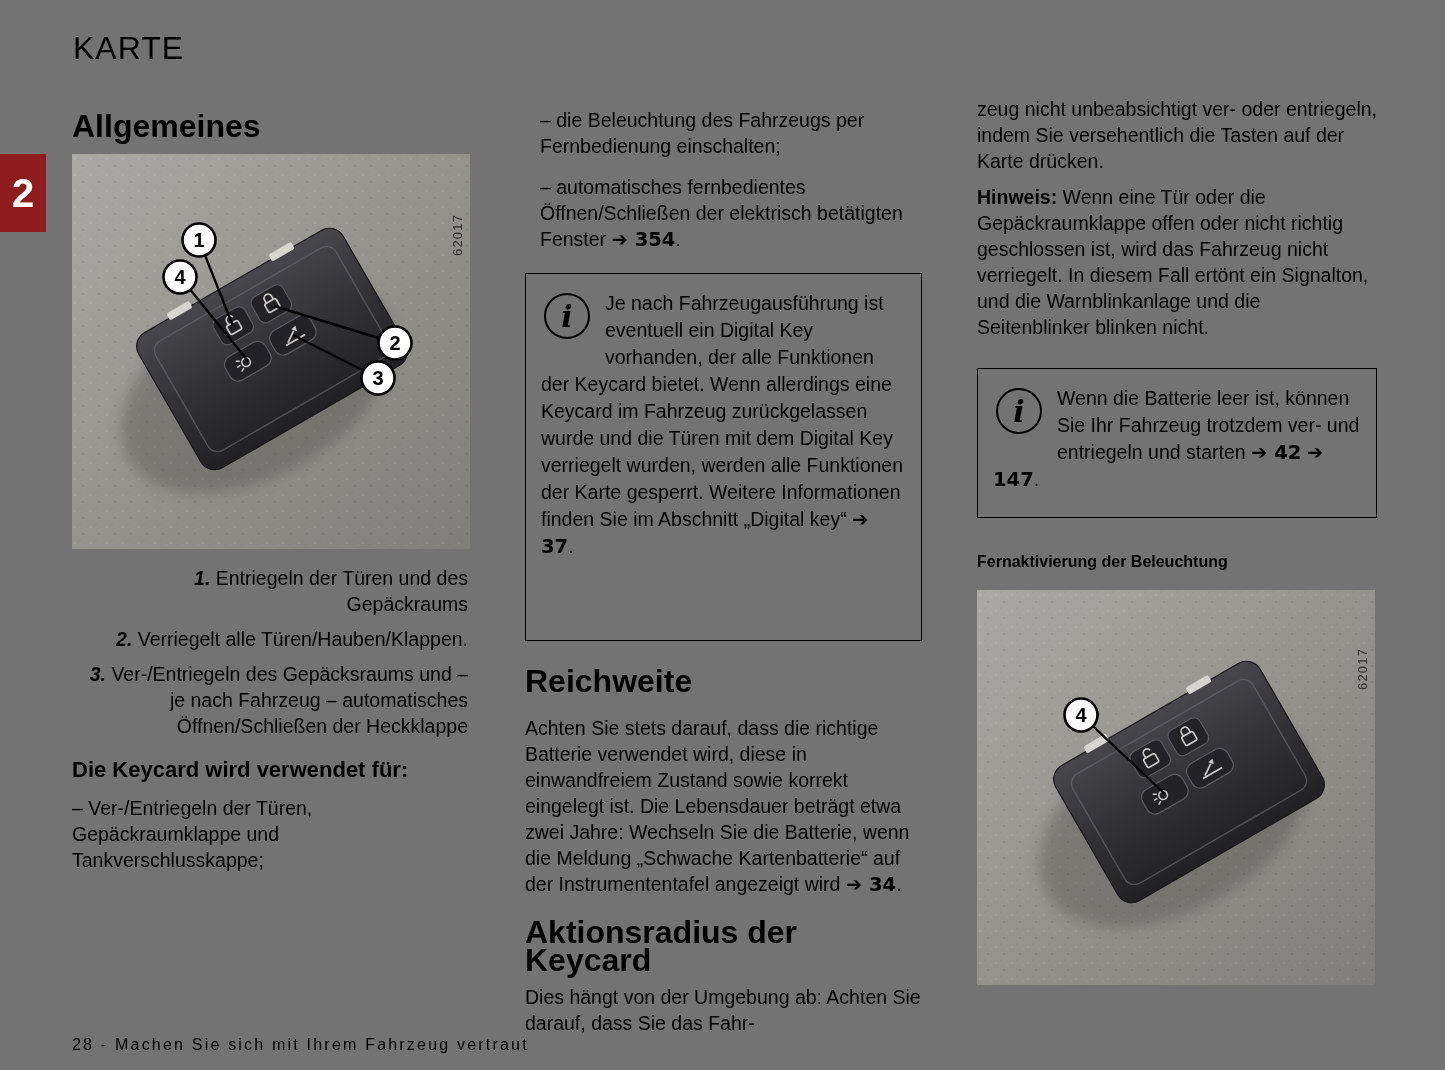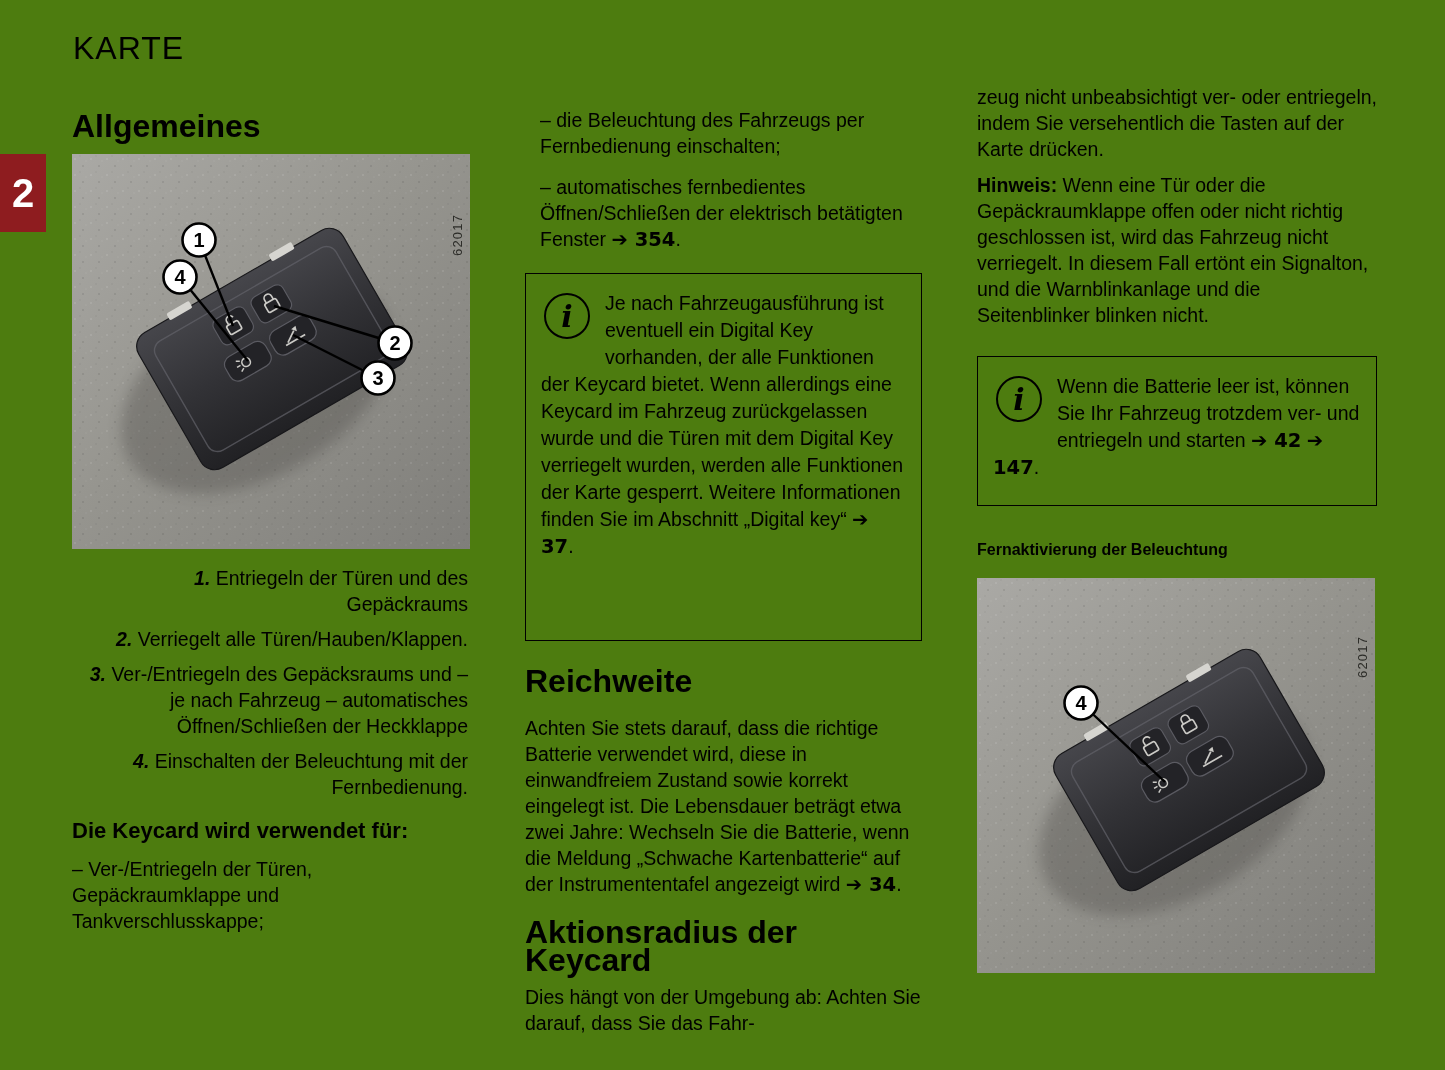--- a/index.html
+++ b/index.html
@@ -1,30 +1,30 @@
 <!DOCTYPE html>
 <html><head>
 <meta charset="utf-8">
 <style>
   * { box-sizing: border-box; }
   body { margin:0; background:#e8e8e8; }
   .page {
-    position:relative; width:1445px; height:1070px; background:#4d7c0f;
+    position:relative; width:1445px; height:1070px; background:#737373;
     font-family:"Liberation Sans","DejaVu Sans",sans-serif; color:#000; overflow:hidden;
   }
   .page-title { position:absolute; left:73px; top:30px; margin:0; font-size:32px; font-weight:normal; letter-spacing:1px; }
   .chapter-tab {
     position:absolute; left:0; top:154px; width:46px; height:78px; background:#8e1c1f;
     color:#fff; display:flex; align-items:center; justify-content:center;
     font-size:40px; font-weight:bold;
   }
   .col { position:absolute; font-size:19.5px; line-height:26px; }
   .col-left  { left:72px;  top:112px; width:396px; }
   .col-mid   { left:525px; top:92px;  width:397px; }
-  .col-right { left:977px; top:84px;  width:400px; }
+  .col-right { left:977px; top:96px;  width:400px; }
   h2.section { font-size:32px; line-height:28px; font-weight:bold; margin:0 0 14px; }
   h2.mt1 { margin-top:26px; margin-bottom:20px; }
   h2.mt2 { margin-top:20px; margin-bottom:10px; }
   h2.nowrap { white-space:nowrap; font-size:16px; margin-top:30px; margin-bottom:14px; }
   h3.sub { font-size:22px; font-weight:bold; margin:18px 0 12px; }
   p { margin:0 0 10px; }
   p.tight { margin:15px; }
   .legend p { margin:0 0 9px;text-align:right; }
   .num { font-weight:bold; font-style:italic; }
   .ref { font-weight:bold; font-family:"DejaVu Sans","Liberation Sans",sans-serif; }
@@ -137,21 +137,20 @@
         <circle cx="306" cy="224" r="16.5" fill="#fff" stroke="#000" stroke-width="2.6"></circle>
         <text class="callout-num" x="306" y="231">3</text>
       </g>
       <text class="figcode" transform="translate(390,102) rotate(-90)">62017</text>
     </svg>
 
     <div class="legend">
       <p><span class="num">1.</span> <span>Entriegeln der Türen und des Gepäckraums</span></p>
       <p><span class="num">2.</span> <span>Verriegelt alle Türen/Hauben/Klappen.</span></p>
       <p><span class="num">3.</span> <span>Ver-/Entriegeln des Gepäcksraums und – je nach Fahrzeug – automatisches Öffnen/Schließen der Heckklappe</span></p>
-      <p><span class="num">4.</span> <span>Einschalten der Beleuchtung mit der Fernbedienung.</span></p>
     </div>
 
     <h3 class="sub">Die Keycard wird verwendet für:</h3>
     <p>– Ver-/Entriegeln der Türen, Gepäckraumklappe und Tankverschlusskappe;</p>
   </div>
 
   <div class="col col-mid">
     <p class="tight">– die Beleuchtung des Fahrzeugs per Fernbedienung einschalten;</p>
     <p class="tight"><span>– automatisches fernbedientes Öffnen/Schließen der elektrisch betätigten Fenster </span><span class="ref">➔ 354</span><span>.</span></p>
 
@@ -189,13 +188,14 @@
       <use href="#keycard-art" transform="translate(212,192) rotate(-30)"></use>
       <line x1="104" y1="125" x2="188" y2="204" stroke="#000" stroke-width="2.4"></line>
       <g>
         <circle cx="104" cy="125" r="16.5" fill="#fff" stroke="#000" stroke-width="2.6"></circle>
         <text class="callout-num" x="104" y="132">4</text>
       </g>
       <text class="figcode" transform="translate(390,100) rotate(-90)">62017</text>
     </svg>
   </div>
 
+  <div class="footer">28 - Machen Sie sich mit Ihrem Fahrzeug vertraut</div>
 </div>
 
 </body></html>

